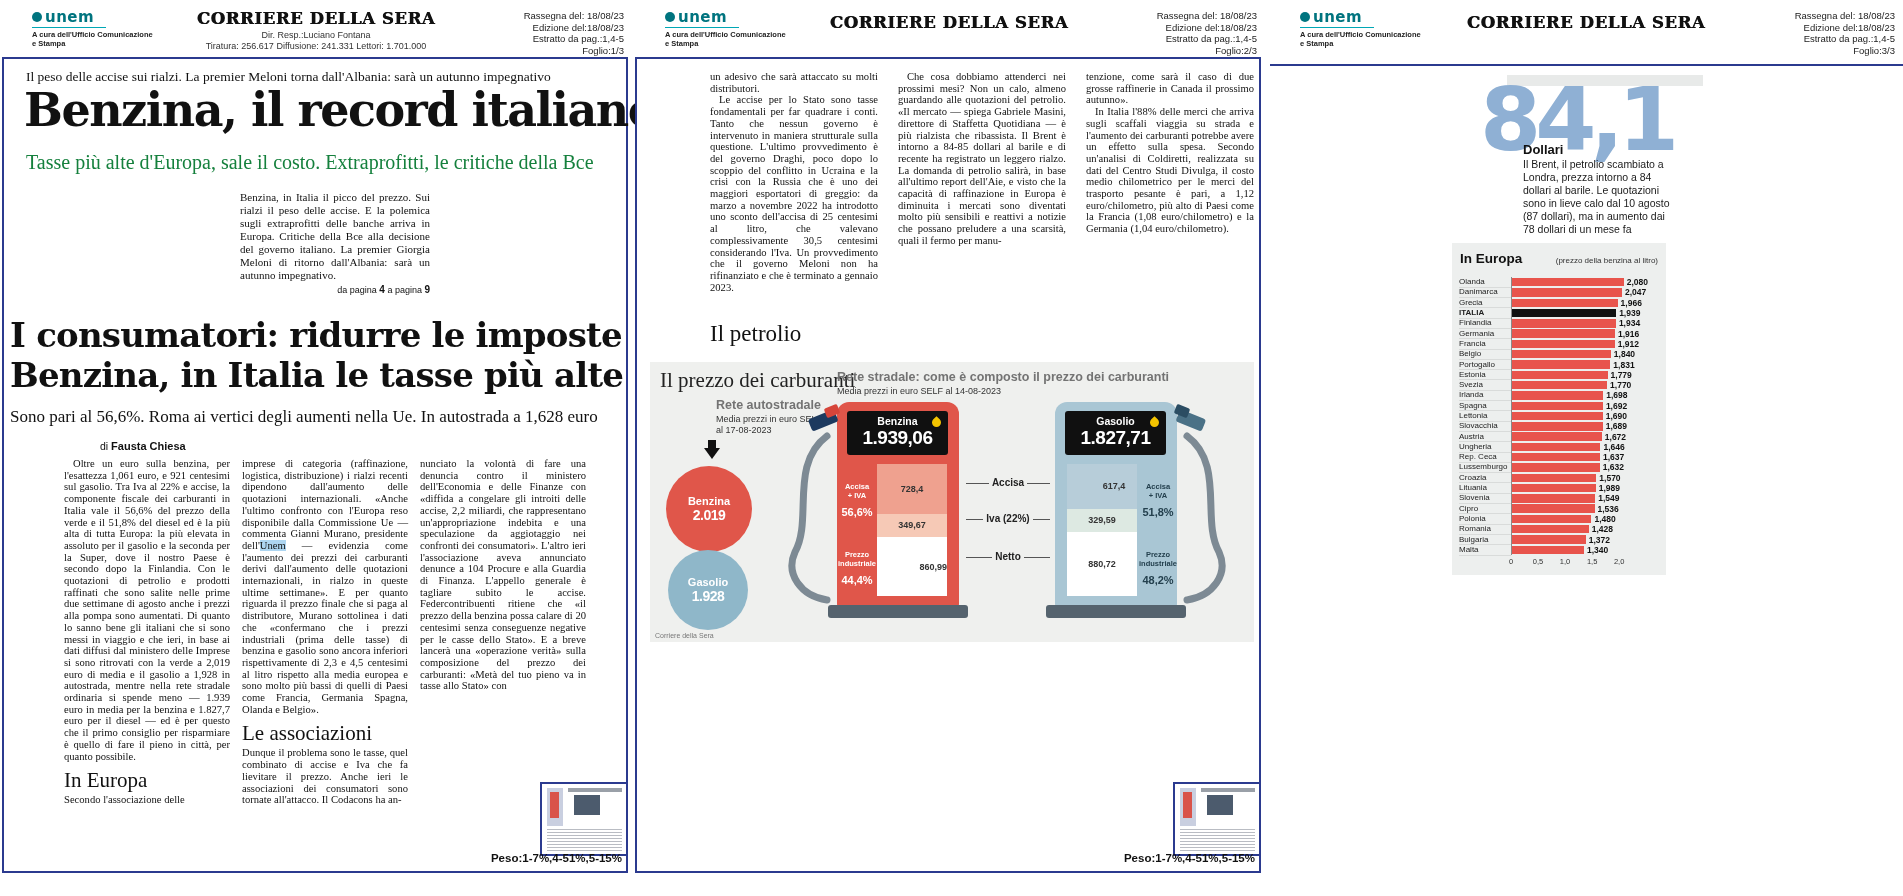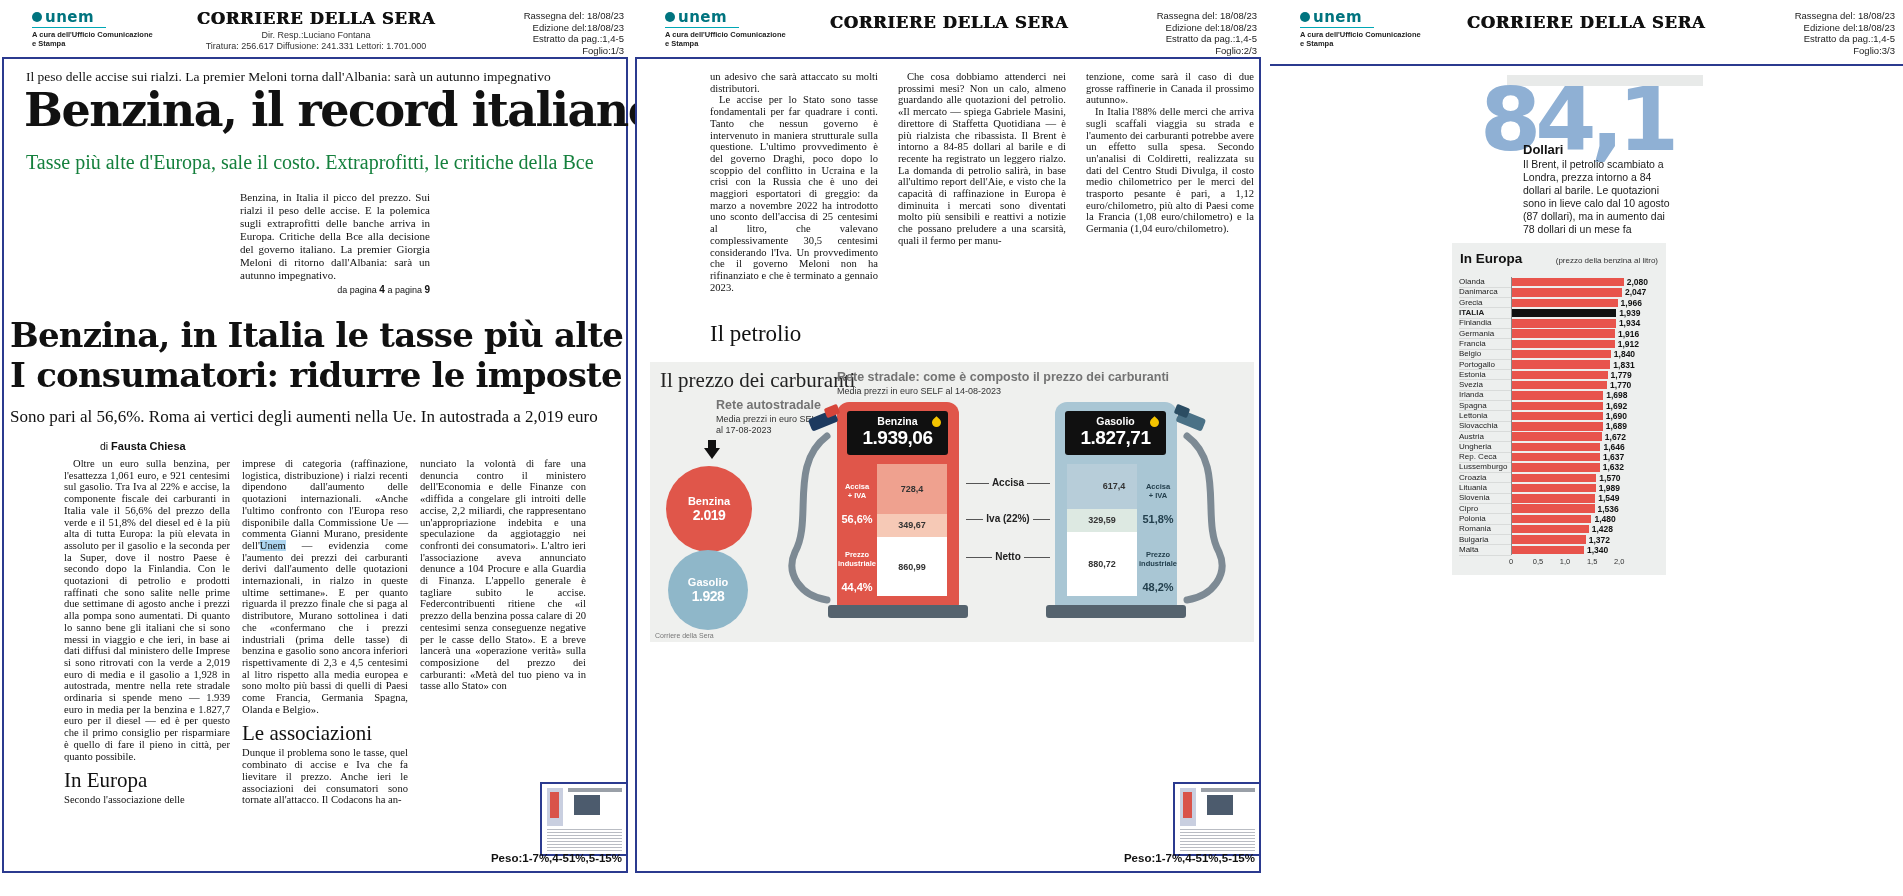--- a/index.html
+++ b/index.html
@@ -65,21 +65,21 @@
   .droplet{position:absolute;right:7px;top:7px;width:9px;height:9px;background:#f4c400;
         border-radius:0 50% 50% 50%;transform:rotate(45deg);}
   .bands{position:absolute;top:62px;height:132px;width:70px;display:flex;flex-direction:column;}
   .band{display:flex;align-items:center;justify-content:center;font-size:9px;font-weight:bold;color:#333;}
   .bz-a{background:#efa18f;} .bz-i{background:#f6c9b6;}
   .gs-a{background:#b7cdd9;} .gs-i{background:#dde9e2;}
   .band-netto{background:#fff;}
   .pump-side-label{position:absolute;width:38px;text-align:center;line-height:9px;}
   .psl-red{color:#fff;} .psl-blue{color:#24404e;}
   .psl-t{font-size:7.5px;font-weight:bold;}
-  .psl-p{font-size:11px;font-weight:bold;margin-top:15px;}
+  .psl-p{font-size:11px;font-weight:bold;margin-top:8px;}
   .mid-label{position:absolute;width:84px;display:flex;align-items:center;gap:3px;
         font-size:10px;font-weight:bold;color:#222;line-height:10px;}
   .mid-label::before,.mid-label::after{content:"";flex:1;border-top:1.4px solid #555;}
   .ig-credit{position:absolute;left:5px;bottom:3px;font-size:7px;color:#777;}
   .sec-serif{font-family:"Liberation Serif",serif;font-size:23px;}
   
   .bignum{font-family:"DejaVu Sans",sans-serif;font-weight:bold;font-size:88px;line-height:88px;
         letter-spacing:-6px;color:#8fb0d4;}
   .brent{font-size:10.5px;line-height:13px;color:#1a1a1a;}
   .echart{position:absolute;left:182px;top:243px;width:214px;height:332px;background:#edefee;padding:0;}
@@ -127,24 +127,24 @@
       <div class="abs kicker" style="left:22px;top:10px;">Il peso delle accise sui rialzi. La premier Meloni torna dall'Albania: sarà un autunno impegnativo</div>
       <div class="abs h1" style="left:20px;top:24px;">Benzina, il record italiano</div>
       <div class="abs deck" style="left:22px;top:92px;">Tasse più alte d'Europa, sale il costo. Extraprofitti, le critiche della Bce</div>
 
       <div class="abs" style="left:236px;top:132px;width:190px;">
         <div class="intro">Benzina, in Italia il picco del prezzo. Sui rialzi il peso delle accise. E la polemica sugli extraprofitti delle banche arriva in Europa. Critiche della Bce alla decisione del governo italiano. La premier Giorgia Meloni di ritorno dall'Albania: sarà un autunno impegnativo.</div>
         <div class="pageref"><span>da pagina </span><b>4</b><span> a pagina </span><b>9</b></div>
       </div>
 
       <div class="abs h2" style="left:6px;top:256px;">
+        <div>I consumatori: ridurre le imposte</div>
         <div>Benzina, in Italia le tasse più alte</div>
-        <div>I consumatori: ridurre le imposte</div>
-      </div>
-      <div class="abs deck2" style="left:6px;top:348px;">Sono pari al 56,6%. Roma ai vertici degli aumenti nella Ue. In autostrada a 2,019 euro</div>
+      </div>
+      <div class="abs deck2" style="left:6px;top:348px;">Sono pari al 56,6%. Roma ai vertici degli aumenti nella Ue. In autostrada a 1,628 euro</div>
       <div class="abs byline" style="left:96px;top:381px;"><span>di </span><b>Fausta Chiesa</b></div>
 
       <div class="abs ncol" style="left:60px;top:399px;width:166px;height:398px;">
         <p class="indent">Oltre un euro sulla benzina, per l'esattezza 1,061 euro, e 921 centesimi sul gasolio. Tra Iva al 22% e accise, la componente fiscale dei carburanti in Italia vale il 56,6% del prezzo della verde e il 51,8% del diesel ed è la più alta di tutta Europa: la più elevata in assoluto per il gasolio e la seconda per la Super, dove il nostro Paese è secondo dopo la Finlandia. Con le quotazioni di petrolio e prodotti raffinati che sono salite nelle prime due settimane di agosto anche i prezzi alla pompa sono aumentati. Di quanto lo sanno bene gli italiani che si sono messi in viaggio e che ieri, in base ai dati diffusi dal ministero delle Imprese si sono ritrovati con la verde a 2,019 euro di media e il gasolio a 1,928 in autostrada, mentre nella rete stradale ordinaria si spende meno — 1.939 euro in media per la benzina e 1.827,7 euro per il diesel — ed è per questo che il primo consiglio per risparmiare è quello di fare il pieno in città, per quanto possibile.</p>
         <div class="sechead">In Europa</div>
         <p>Secondo l'associazione delle</p>
       </div>
       <div class="abs ncol" style="left:238px;top:399px;width:166px;height:398px;">
         <p><span>imprese di categoria (raffinazione, logistica, distribuzione) i rialzi recenti dipendono dall'aumento delle quotazioni internazionali. «Anche l'ultimo confronto con l'Europa reso disponibile dalla Commissione Ue — commenta Gianni Murano, presidente dell'</span><span class="hl-unem">Unem</span><span> — evidenzia come l'aumento dei prezzi dei carburanti derivi dall'aumento delle quotazioni internazionali, in rialzo in queste ultime settimane». E per quanto riguarda il prezzo finale che si paga al distributore, Murano sottolinea i dati che «confermano che i prezzi industriali (prima delle tasse) di benzina e gasolio sono ancora inferiori rispettivamente di 2,3 e 4,5 centesimi al litro rispetto alla media europea e sono molto più bassi di quelli di Paesi come Francia, Germania Spagna, Olanda e Belgio».</span></p>
         <div class="sechead">Le associazioni</div>
@@ -233,21 +233,21 @@
             <div class="pd-price">1.939,06</div>
             <span class="droplet"></span>
           </div>
           <div class="bands" style="left:40px;">
             <div class="band band-accisa bz-a" style="height: 37.5646%;">
                 <span>728,4</span>
               </div>
             <div class="band band-iva bz-i" style="height: 18.033%;">
                 <span>349,67</span>
               </div>
-            <div class="band band-netto" style="height: 44.4024%;">
+            <div class="band band-netto" style="height: 44.4024%; justify-content: flex-end;">
                 <span>860,99</span>
               </div>
           </div>
           <div class="pump-side-label psl-red" style="left:1px;top:80px;">
             <div class="psl-t">Accisa</div>
             <div class="psl-t">+ IVA</div>
             <div class="psl-p">56,6%</div>
           </div>
           <div class="pump-side-label psl-red" style="left:1px;top:148px;">
             <div class="psl-t">Prezzo</div>

